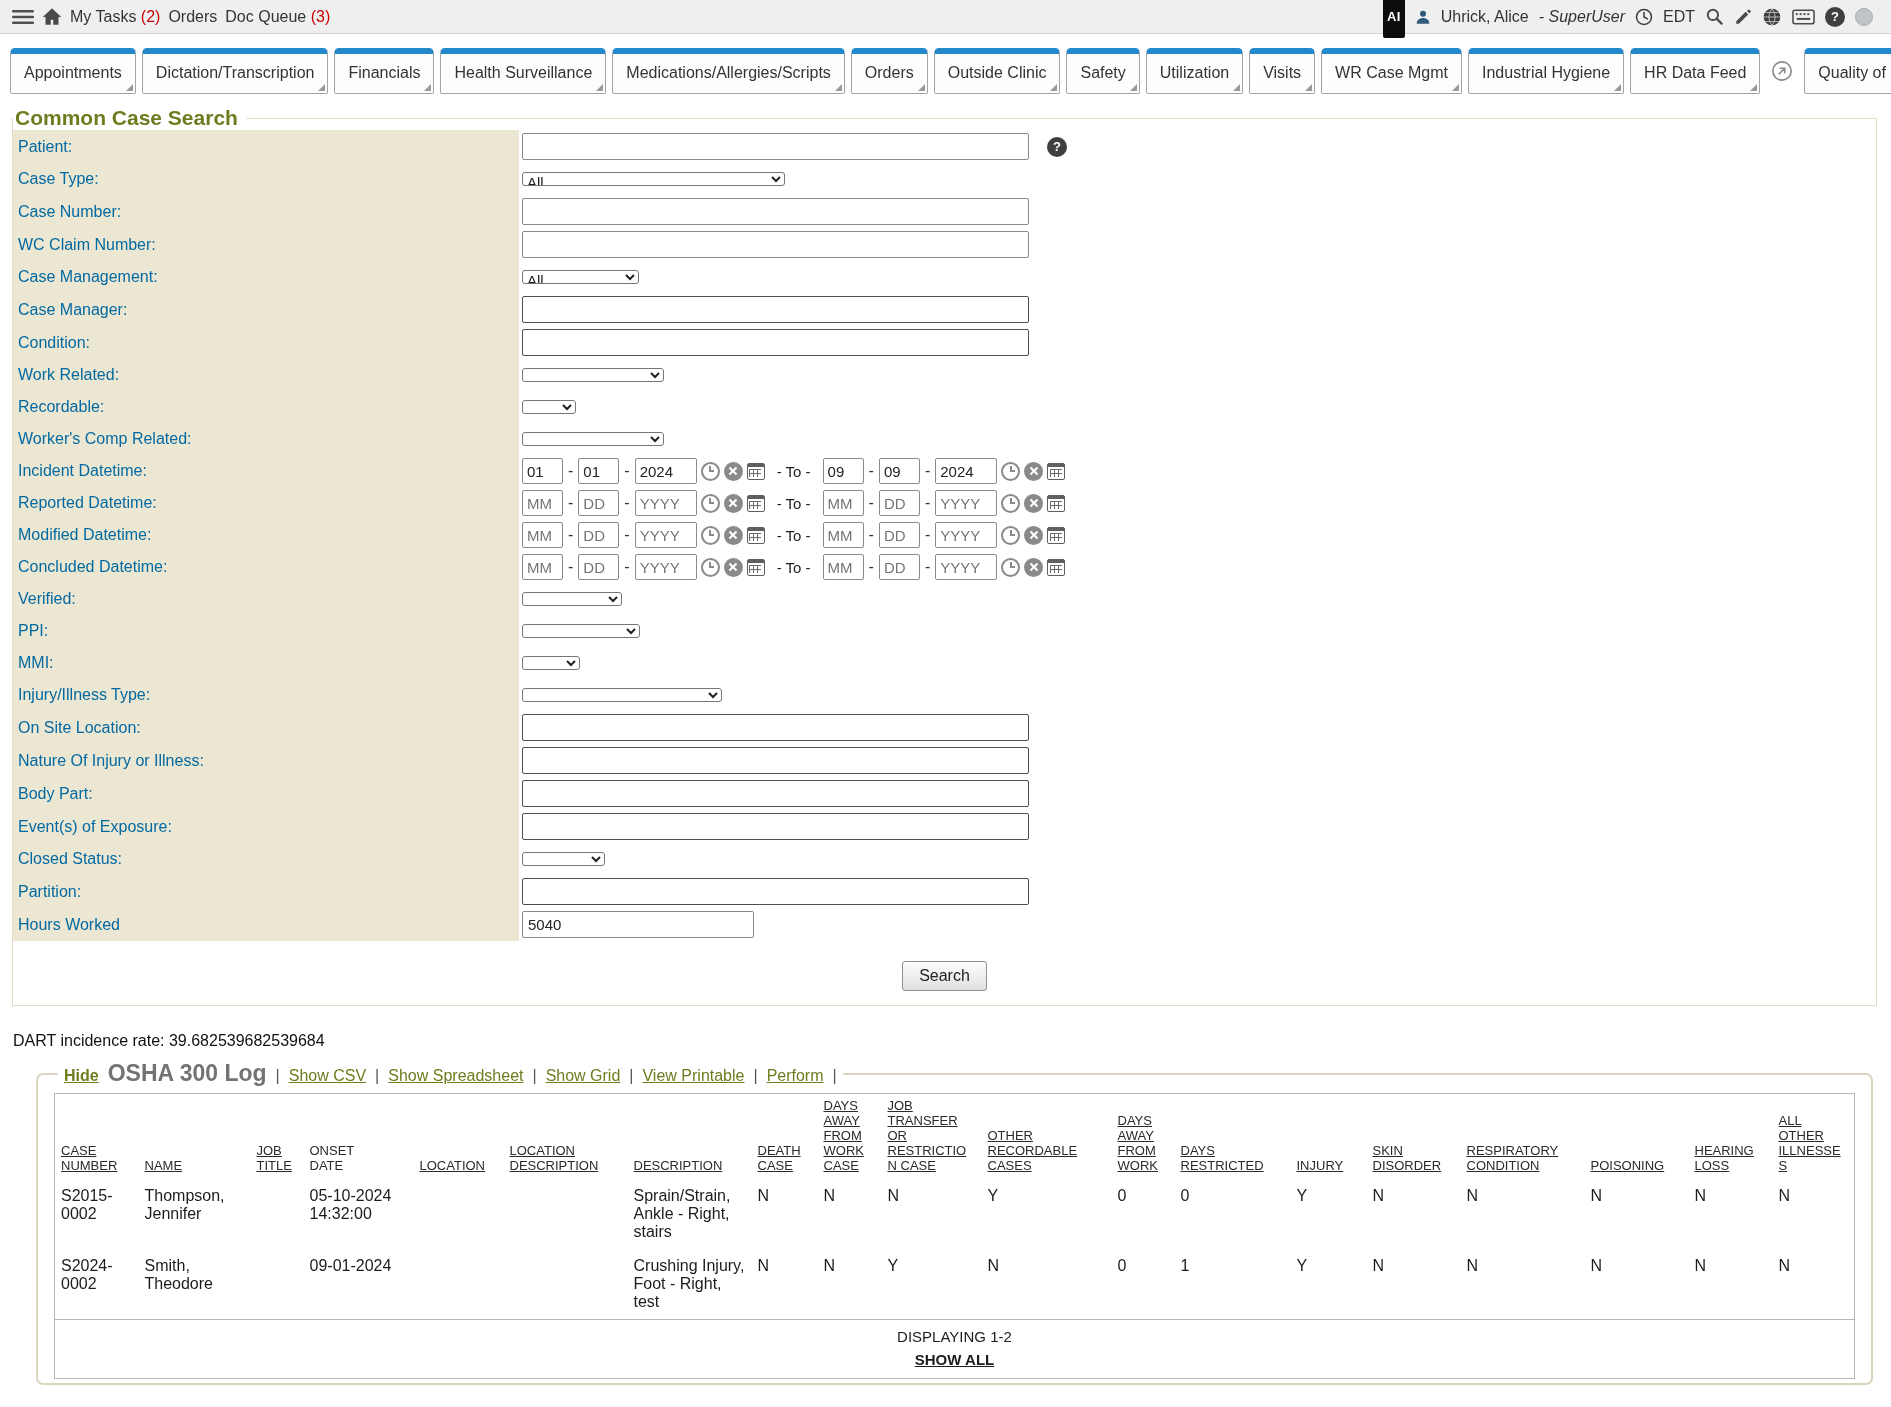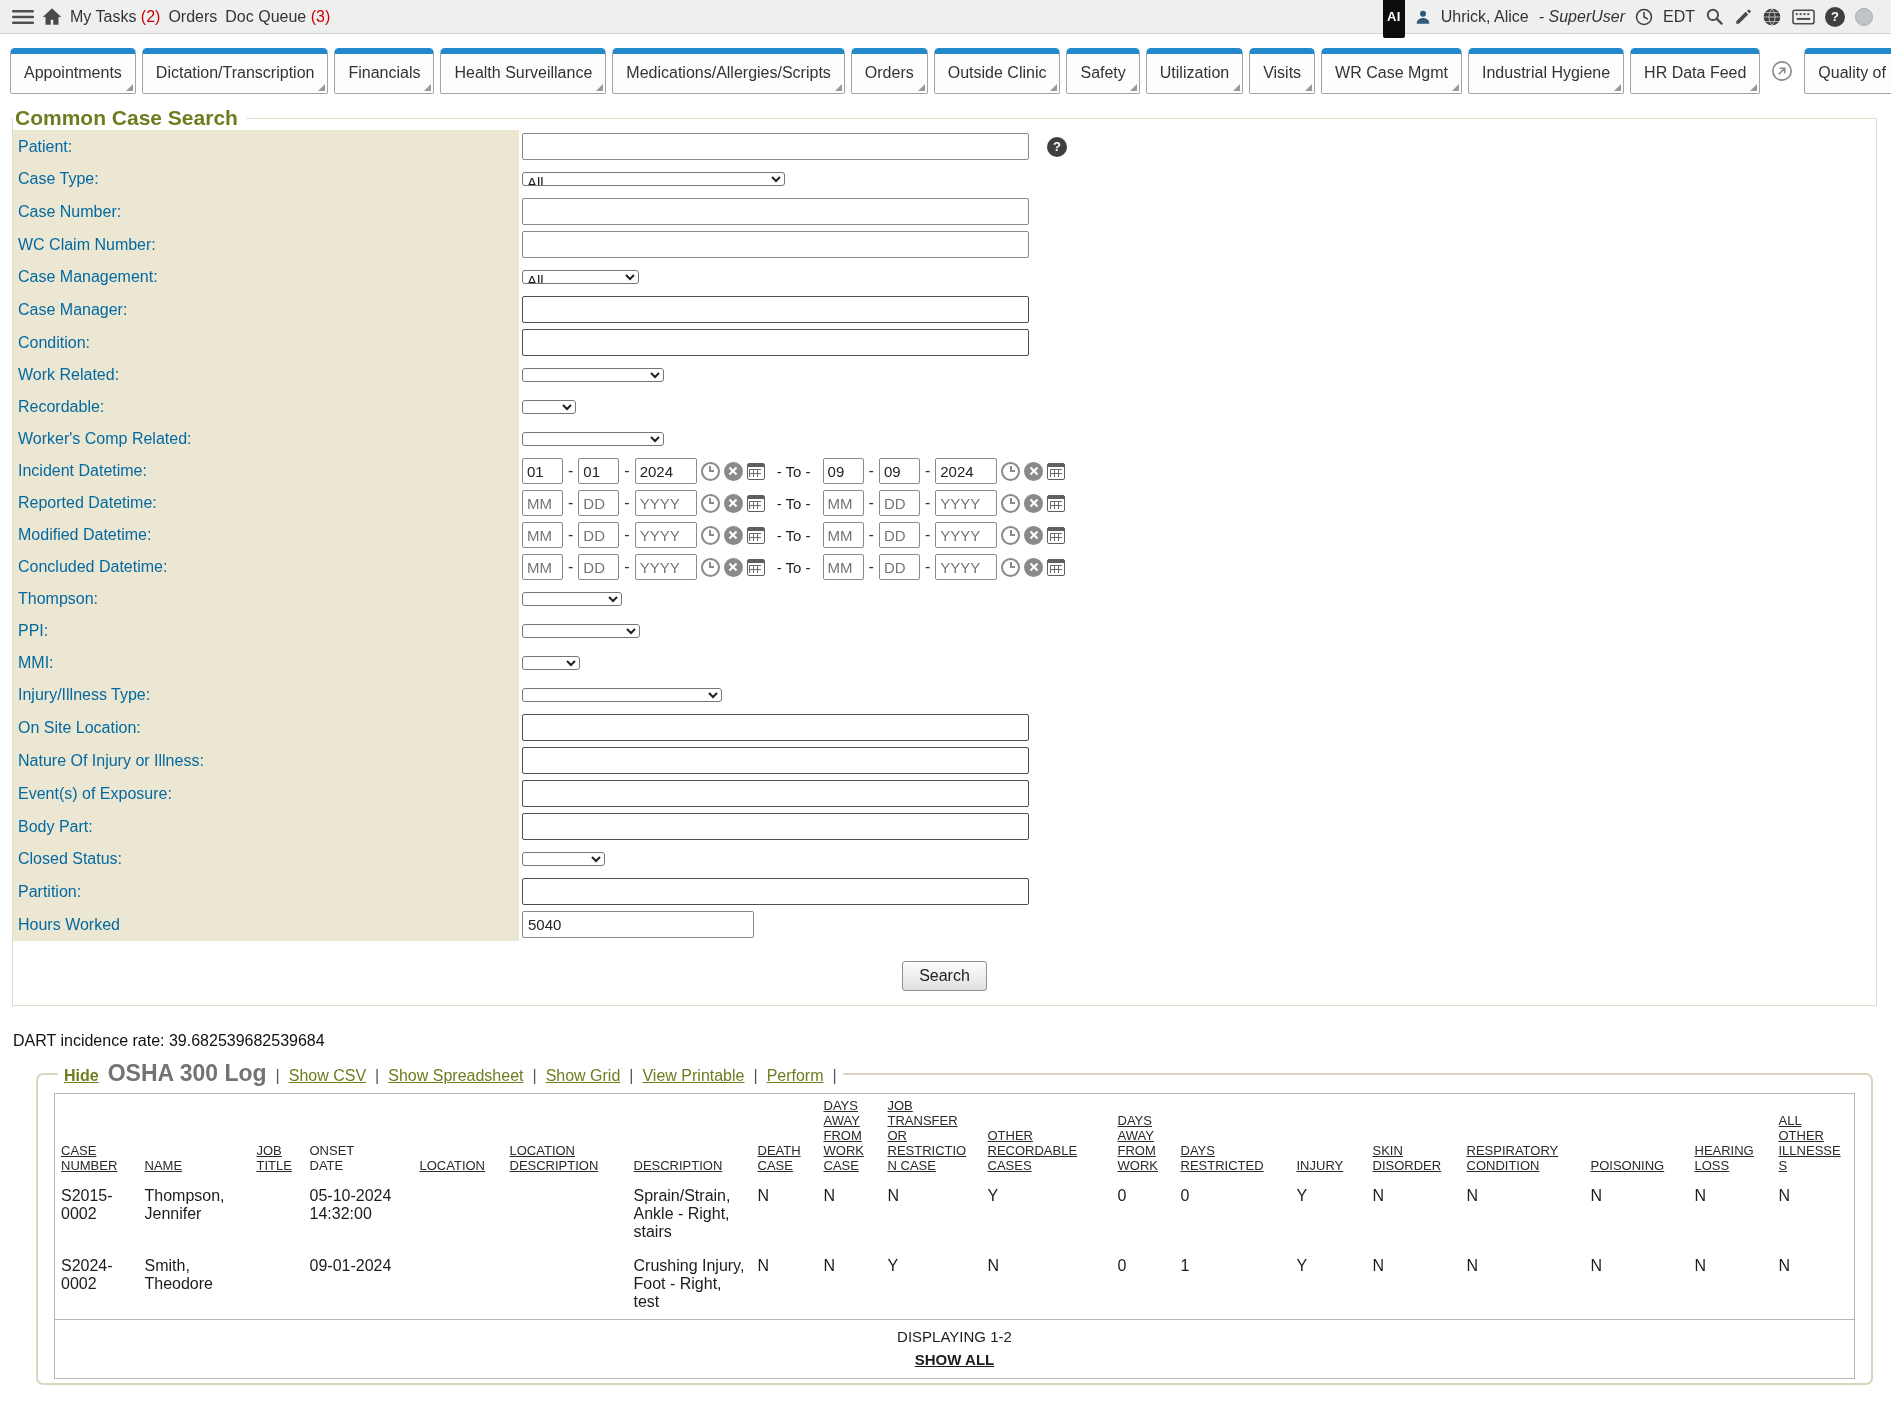--- a/index.html
+++ b/index.html
@@ -364,21 +364,21 @@
       <input type="text" class="din" placeholder="DD" style="">
       <span class="dsep">-</span>
       <input type="text" class="din dyy" placeholder="YYYY" style="">
       <span class="ic-clock"></span>
       <span class="ic-xcircle"></span>
       <span class="ic-cal"></span>
     </div>
   </div>
 
   <div class="frow">
-    <div class="flabel">Thompson:</div>
+    <div class="flabel">Verified:</div>
     <div class="fctrl">
         <select class="sel" style="width:100px"><option></option></select>
       </div>
   </div>
 
   <div class="frow">
     <div class="flabel">PPI:</div>
     <div class="fctrl">
         <select class="sel" style="width:118px"><option></option></select>
       </div>
@@ -406,28 +406,28 @@
   </div>
 
   <div class="frow">
     <div class="flabel">Nature Of Injury or Illness:</div>
     <div class="fctrl">
         <input type="text" class="tin dark w-full" style="">
       </div>
   </div>
 
   <div class="frow">
+    <div class="flabel">Body Part:</div>
+    <div class="fctrl">
+        <input type="text" class="tin dark w-full" style="">
+      </div>
+  </div>
+
+  <div class="frow">
     <div class="flabel">Event(s) of Exposure:</div>
-    <div class="fctrl">
-        <input type="text" class="tin dark w-full" style="">
-      </div>
-  </div>
-
-  <div class="frow">
-    <div class="flabel">Body Part:</div>
     <div class="fctrl">
         <input type="text" class="tin dark w-full" style="">
       </div>
   </div>
 
   <div class="frow">
     <div class="flabel">Closed Status:</div>
     <div class="fctrl">
         <select class="sel" style="width:83px"><option></option></select>
       </div>

